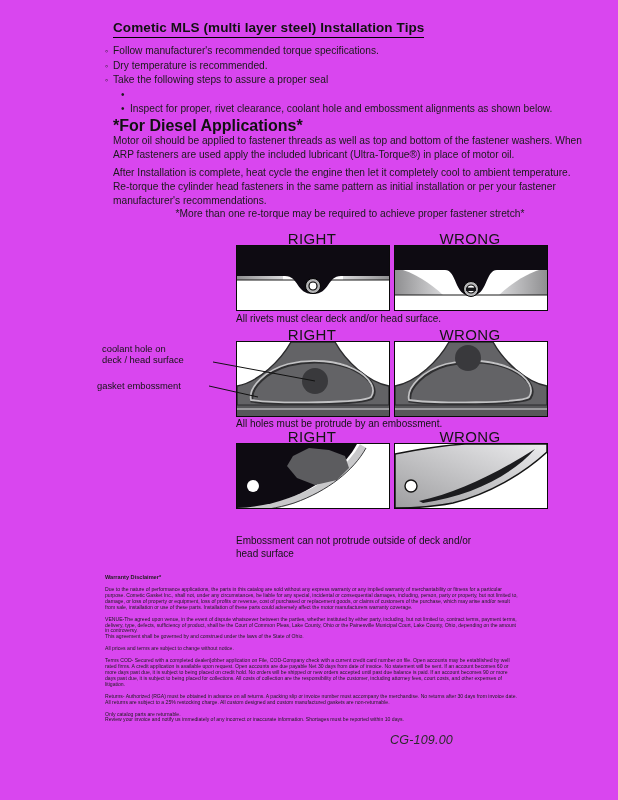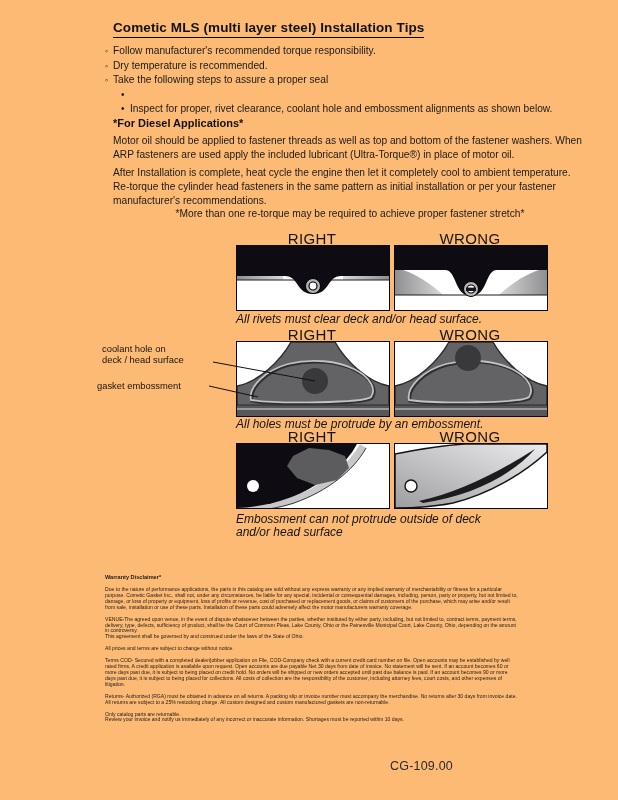--- a/index.html
+++ b/index.html
@@ -1,60 +1,60 @@
 <!DOCTYPE html>
 <html><head>
 <meta charset="utf-8">
 <style>
   html,body{margin:0;padding:0;background:#ffffff;}
   .page{
-    position:relative;width:618px;height:800px;background:#fdba74;
+    position:relative;width:618px;height:800px;background:#d946ef;
     font-family:"Liberation Sans","DejaVu Sans",sans-serif;color:#111;
     overflow:hidden;
   }
   
   .title{
     position:absolute;left:113px;top:20px;font-size:13.5px;font-weight:bold;
     letter-spacing:.1px;border-bottom:1.6px solid #000;padding-bottom:2px;white-space:nowrap;
   }
   .bullets{position:absolute;left:105px;top:44px;font-size:10.2px;line-height:13.7px;color:#1a1a1a;}
   .b-row{display:flex;align-items:baseline;}
   .b-row .mk{width:8px;flex:none;font-size:9px;}
   .b-row.sub{margin-left:16px;}
   .b-row.sub .mk{font-size:10px;width:9px;}
-  .diesel-h{position:absolute;left:113px;top:117px;font-size:11px;font-weight:bold;}
+  .diesel-h{position:absolute;left:113px;top:117px;font-size:16px;font-weight:bold;}
   .para{position:absolute;left:113px;width:474px;font-size:10.2px;line-height:14px;color:#1a1a1a;}
   .p1{top:134px;}
   .p2{top:166px;}
   .note{top:207px;text-align:center;}
   
   .fig-h{position:absolute;width:152px;text-align:center;font-size:15px;letter-spacing:.4px;color:#151515;}
   .panel{position:absolute;width:152px;border:1.6px solid #0a0a0a;background:#fff;line-height:0;}
   .panel svg{display:block;}
-  .caption{position:absolute;font-size:12px;color:#141414;line-height:12.5px;font-style:italic;}
+  .caption{position:absolute;font-size:10px;color:#141414;line-height:12.5px;}
   .ann{position:absolute;font-size:9.4px;color:#141414;text-align:left;line-height:11px;width:110px;}
   .leader{position:absolute;pointer-events:none;}
   
   .warranty{position:absolute;left:105px;top:574px;width:414px;color:#1c1c1c;}
   .w-head{font-size:5.6px;font-weight:bold;margin:0 0 7px 0;}
   .wp{font-size:5.1px;line-height:5.9px;margin:0 0 6px 0;}
   .wp.tight{margin:0;}
-  .code{position:absolute;left:390px;top:759px;font-size:12.5px;color:#2b2b2b;letter-spacing:.2px;}
+  .code{position:absolute;left:390px;top:733px;font-size:12.5px;color:#2b2b2b;letter-spacing:.2px;font-style:italic;}
 </style>
 </head>
 <body>
 
 <div class="page">
 
   <div class="title">Cometic MLS (multi layer steel) Installation Tips</div>
 
   <div class="bullets">
     <div class="b-row">
       <span class="mk">◦</span>
-      <span>Follow manufacturer's recommended torque responsibility.</span>
+      <span>Follow manufacturer's recommended torque specifications.</span>
     </div>
     <div class="b-row">
       <span class="mk">◦</span>
       <span>Dry temperature is recommended.</span>
     </div>
     <div class="b-row">
       <span class="mk">◦</span>
       <span>Take the following steps to assure a proper seal</span>
     </div>
     <div class="b-row sub">
@@ -170,21 +170,21 @@
           <stop offset="0" stop-color="#9e9ea0"></stop>
             <stop offset="1" stop-color="#ececee"></stop>
         </linearGradient>
       </defs>
       <rect width="152" height="64" fill="#ffffff"></rect>
       <path d="M0,10 C30,4 55,1 70,0 H152 V8 C128,30 94,50 58,59 C38,63 18,64 0,64 Z" fill="url(#bandg)" stroke="#141414" stroke-width="1.5"></path>
       <path d="M24,57 C62,49 104,28 140,5 C116,32 76,52 28,59 Z" fill="#1c1c1f"></path>
       <circle cx="16" cy="42" r="6" fill="#ffffff" stroke="#141414" stroke-width="1.4"></circle>
     </svg>
   </div>
-  <div class="caption" style="left:236px;top:513px;width:250px;">Embossment can not protrude outside of deck and/or head surface</div>
+  <div class="caption" style="left:236px;top:535px;width:250px;">Embossment can not protrude outside of deck and/or head surface</div>
 
   <div class="warranty">
     <p class="w-head">Warranty Disclaimer*</p>
     <p class="wp">Due to the nature of performance applications, the parts in this catalog are sold without any express warranty or any implied warranty of merchantability or fitness for a particular purpose.  Cometic Gasket Inc., shall not, under any circumstances, be liable for any special, incidental or consequential damages, including, person, party or property, but not limited to, damage, or loss of property or equipment, loss of profits or revenue, cost of purchased or replacement goods, or claims of customers of the purchase, which may arise and/or result from sale, installation or use of these parts.  Installation of these parts could adversely affect the motor manufacturers warranty coverage.</p>
     <p class="wp tight">VENUE-The agreed upon venue, in the event of dispute whatsoever between the parties, whether instituted by either party, including, but not limited to, contract terms, payment terms, delivery, type, defects, sufficiency of product, shall be the Court of Common Pleas, Lake County, Ohio or the Painesville Municipal Court, Lake County, Ohio, depending on the amount in controversy.</p>
     <p class="wp">This agreement shall be governed by and construed under the laws of the State of Ohio.</p>
     <p class="wp">All prices and terms are subject to change without notice.</p>
     <p class="wp">Terms COD- Secured with a completed dealer/jobber application on File, COD-Company check with a current credit card number on file.  Open accounts may be established by well rated firms.  A credit application is available upon request.  Open accounts are due payable Net 30 days from date of invoice.  No statement will be sent.  If an account becomes 60 or more days past due, it is subject to being placed on credit hold.  No orders will be shipped or new orders accepted until past due balance is paid.  If an account becomes 90 or more days past due, it is subject to being placed for collections.  All costs of collection are the responsibility of the customer, including attorney fees, court costs, and other expenses of litigation.</p>
     <p class="wp">Returns- Authorized (RGA) must be obtained in advance on all returns.  A packing slip or invoice number must accompany the merchandise.  No returns after 30 days from invoice date.  All returns are subject to a 25% restocking charge.  All custom designed and custom manufactured gaskets are non-returnable.</p>
     <p class="wp tight">Only catalog parts are returnable.</p>

